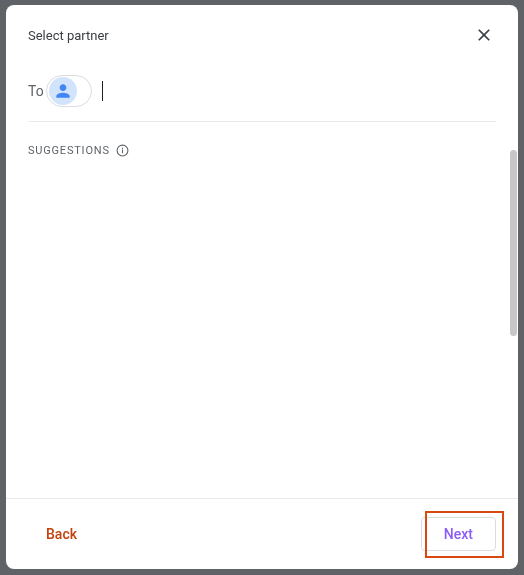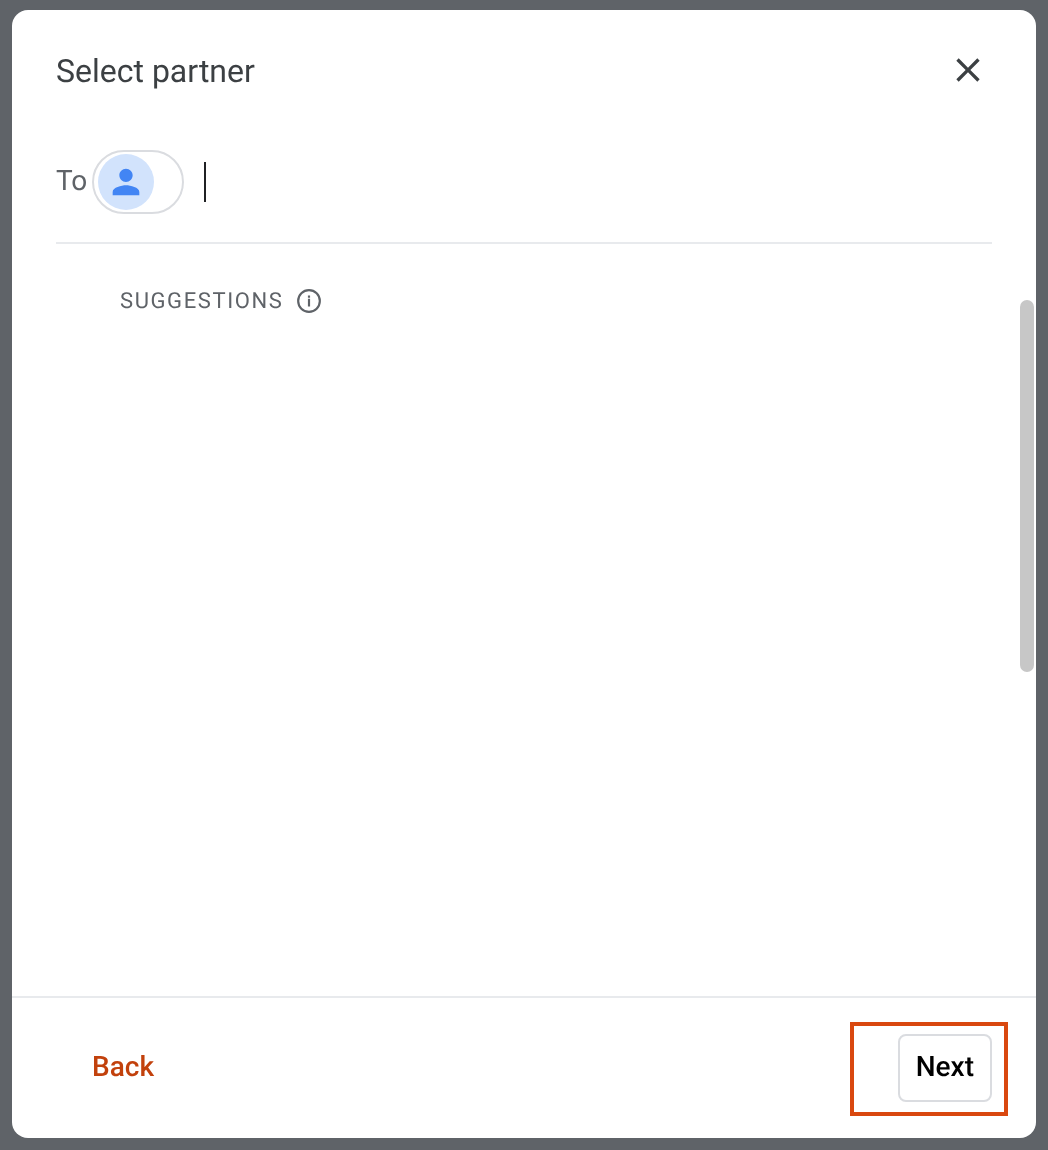--- a/index.html
+++ b/index.html
@@ -31,21 +31,21 @@
       flex-direction: column;
       overflow: hidden;
     }
     .header {
       display: flex;
       align-items: center;
       justify-content: space-between;
       padding: 18px 22px 8px 22px;
     }
     .header-title {
-      font-size: 16px;
+      font-size: 13px;
       color: #3c4043;
       font-weight: 400;
     }
     .close-btn {
       width: 24px;
       height: 24px;
       display: flex;
       align-items: center;
       justify-content: center;
       cursor: pointer;
@@ -91,21 +91,20 @@
     }
     .divider {
       height: 1px;
       background: #e8eaed;
       margin: 0 22px;
     }
     .suggestions-section {
       padding: 22px 22px 10px 22px;
       display: flex;
       gap: 6px;
-      margin-left: 32px;
     }
     .suggestions-label {
       font-size: 11px;
       letter-spacing: 0.8px;
       color: #5f6368;
       text-transform: uppercase;
     }
     .info-icon {
       color: #5f6368;
       display: flex;
@@ -131,26 +130,26 @@
       justify-content: space-between;
     }
     .back-btn {
       color: #c2410c;
       font-size: 14px;
       font-weight: 500;
       cursor: pointer;
       padding: 8px 18px;
     }
     .next-btn {
-      color: #000000;
+      color: #8b5cf6;
       font-size: 14px;
       font-weight: 500;
       border: 1px solid #dadce0;
       border-radius: 4px;
-      padding: 8px 8px;
+      padding: 8px 22px;
       cursor: pointer;
       background: #fff;
     }
     .highlight-box {
       position: absolute;
       right: 20px;
       bottom: 17px;
       width: 79px;
       height: 47px;
       border: 2px solid #d9480f;

